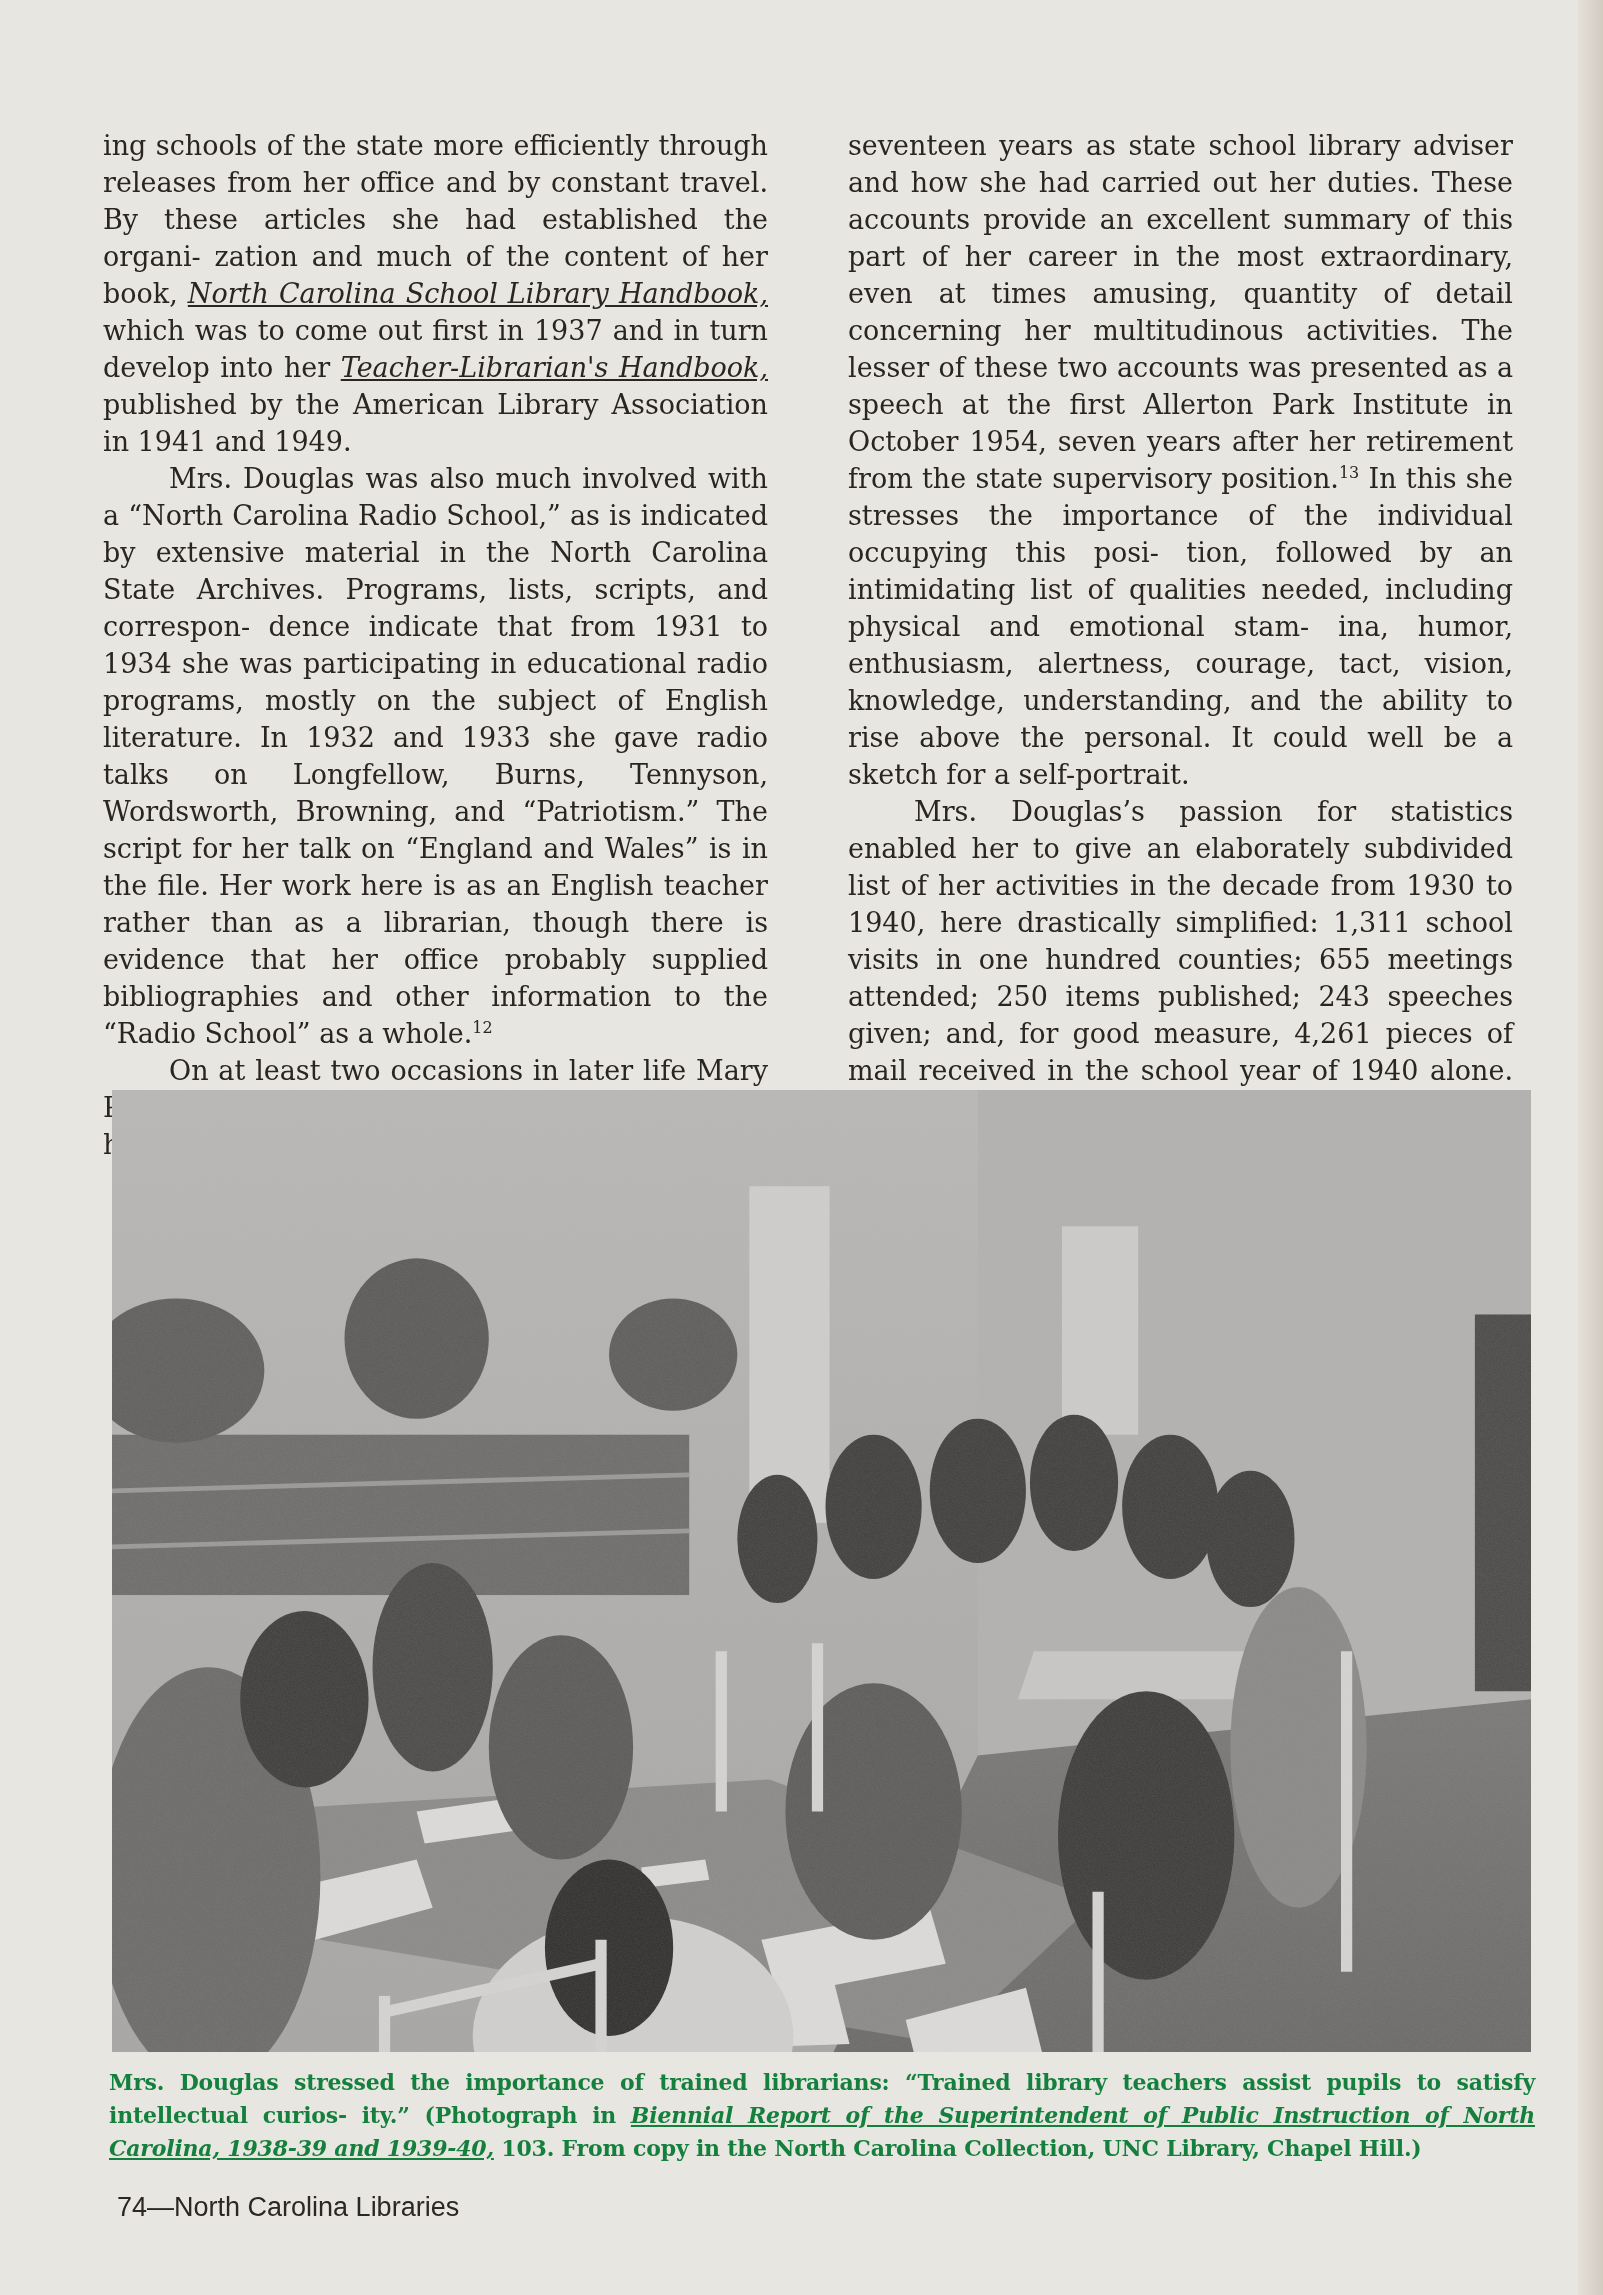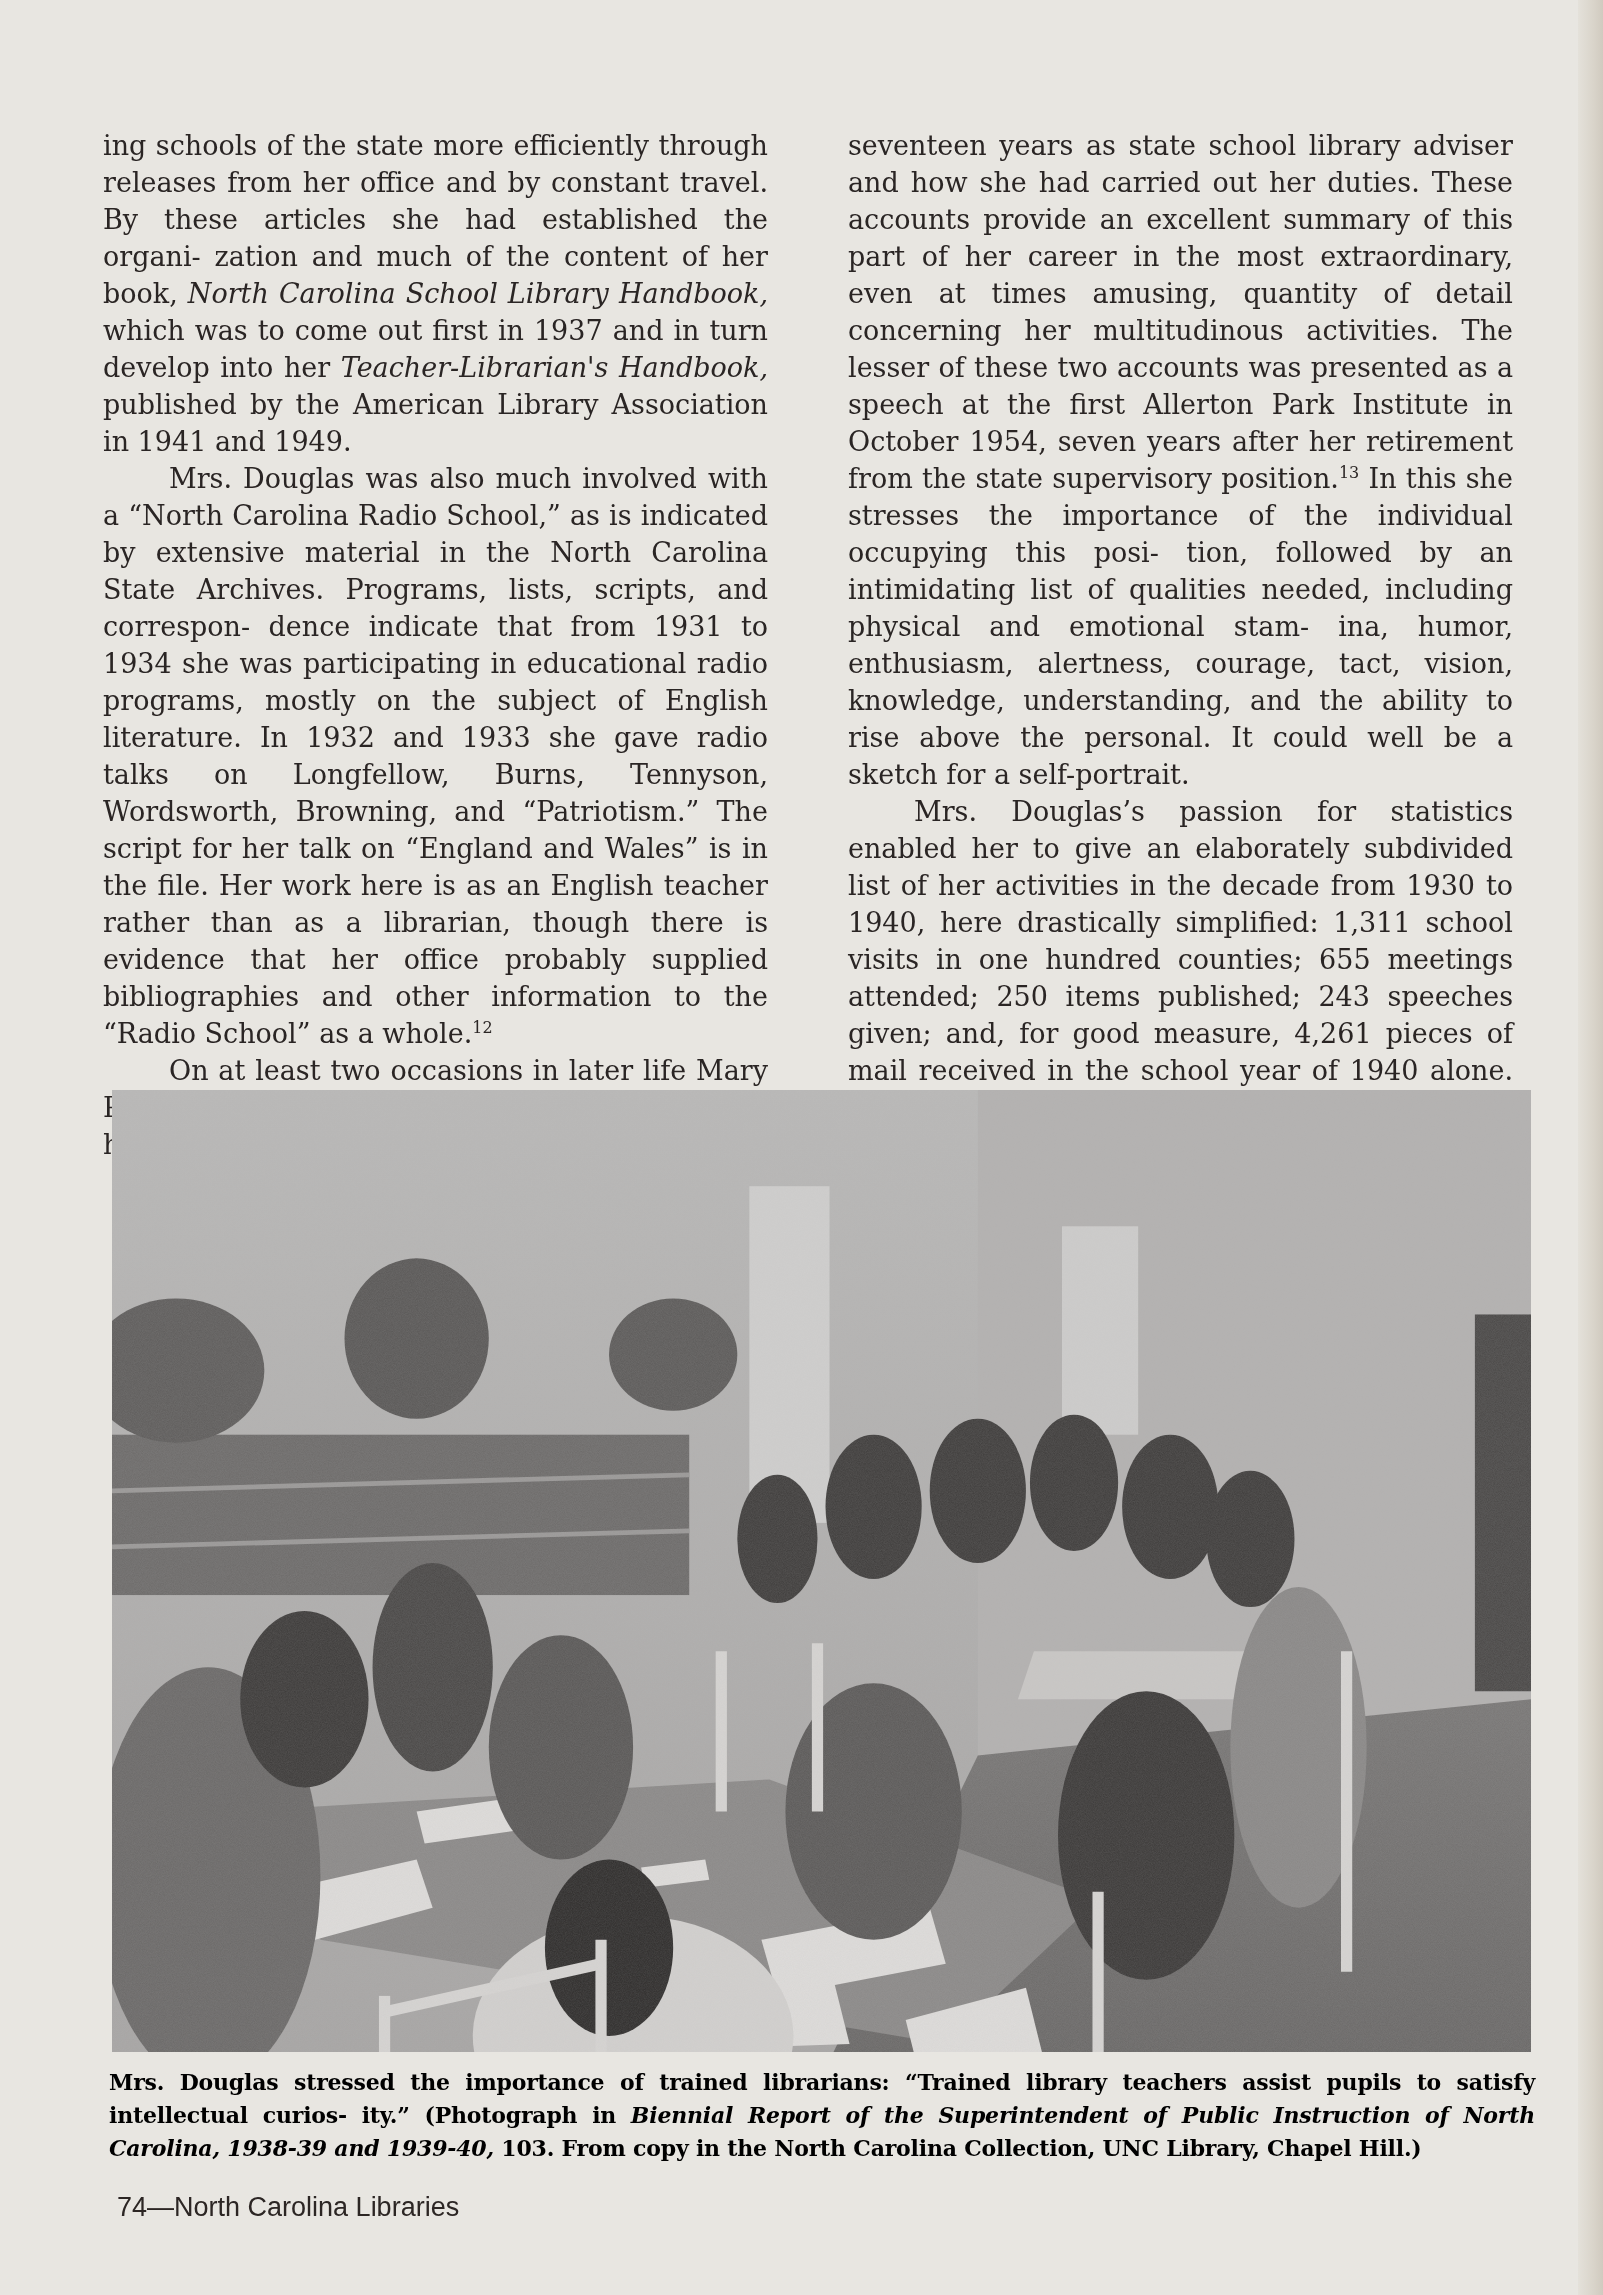--- a/index.html
+++ b/index.html
@@ -17,32 +17,32 @@
     position:absolute; top:127px; width:665px;
     font-size:27px; line-height:37px;
     text-align:justify; hyphens:manual;
   }
   .col-left { left:103px; }
   .col-right { left:848px; }
   .col p { margin:0; }
   .col p.indent { text-indent:66px; }
   .col p.noindent { text-indent:0; }
   sup { font-size:16px; line-height:0; vertical-align:super; }
-  em { font-style:italic; }
+  em { font-style:italic;text-decoration:underline; }
 
   .photo {
     position:absolute; left:112px; top:1090px; width:1419px; height:962px;
     background:#9e9c9b; overflow:hidden;
   }
   .photo svg { display:block; width:100%; height:100%; }
 
   .caption {
     position:absolute; left:109px; top:2066px; width:1426px;
     font-family:"DejaVu Serif", serif; font-weight:bold;
-    font-size:22px; line-height:33px; color:#000000;
+    font-size:22px; line-height:33px; color:#15803d;
     text-align:justify;
     letter-spacing:-0.2px;
   }
   .caption em { font-style:italic; }
 
   .folio {
     position:absolute; left:117px; top:2191px;
     font-size:27px; line-height:32px; color:#2c2624;
     font-family:Liberation Sans, sans-serif;
   }

